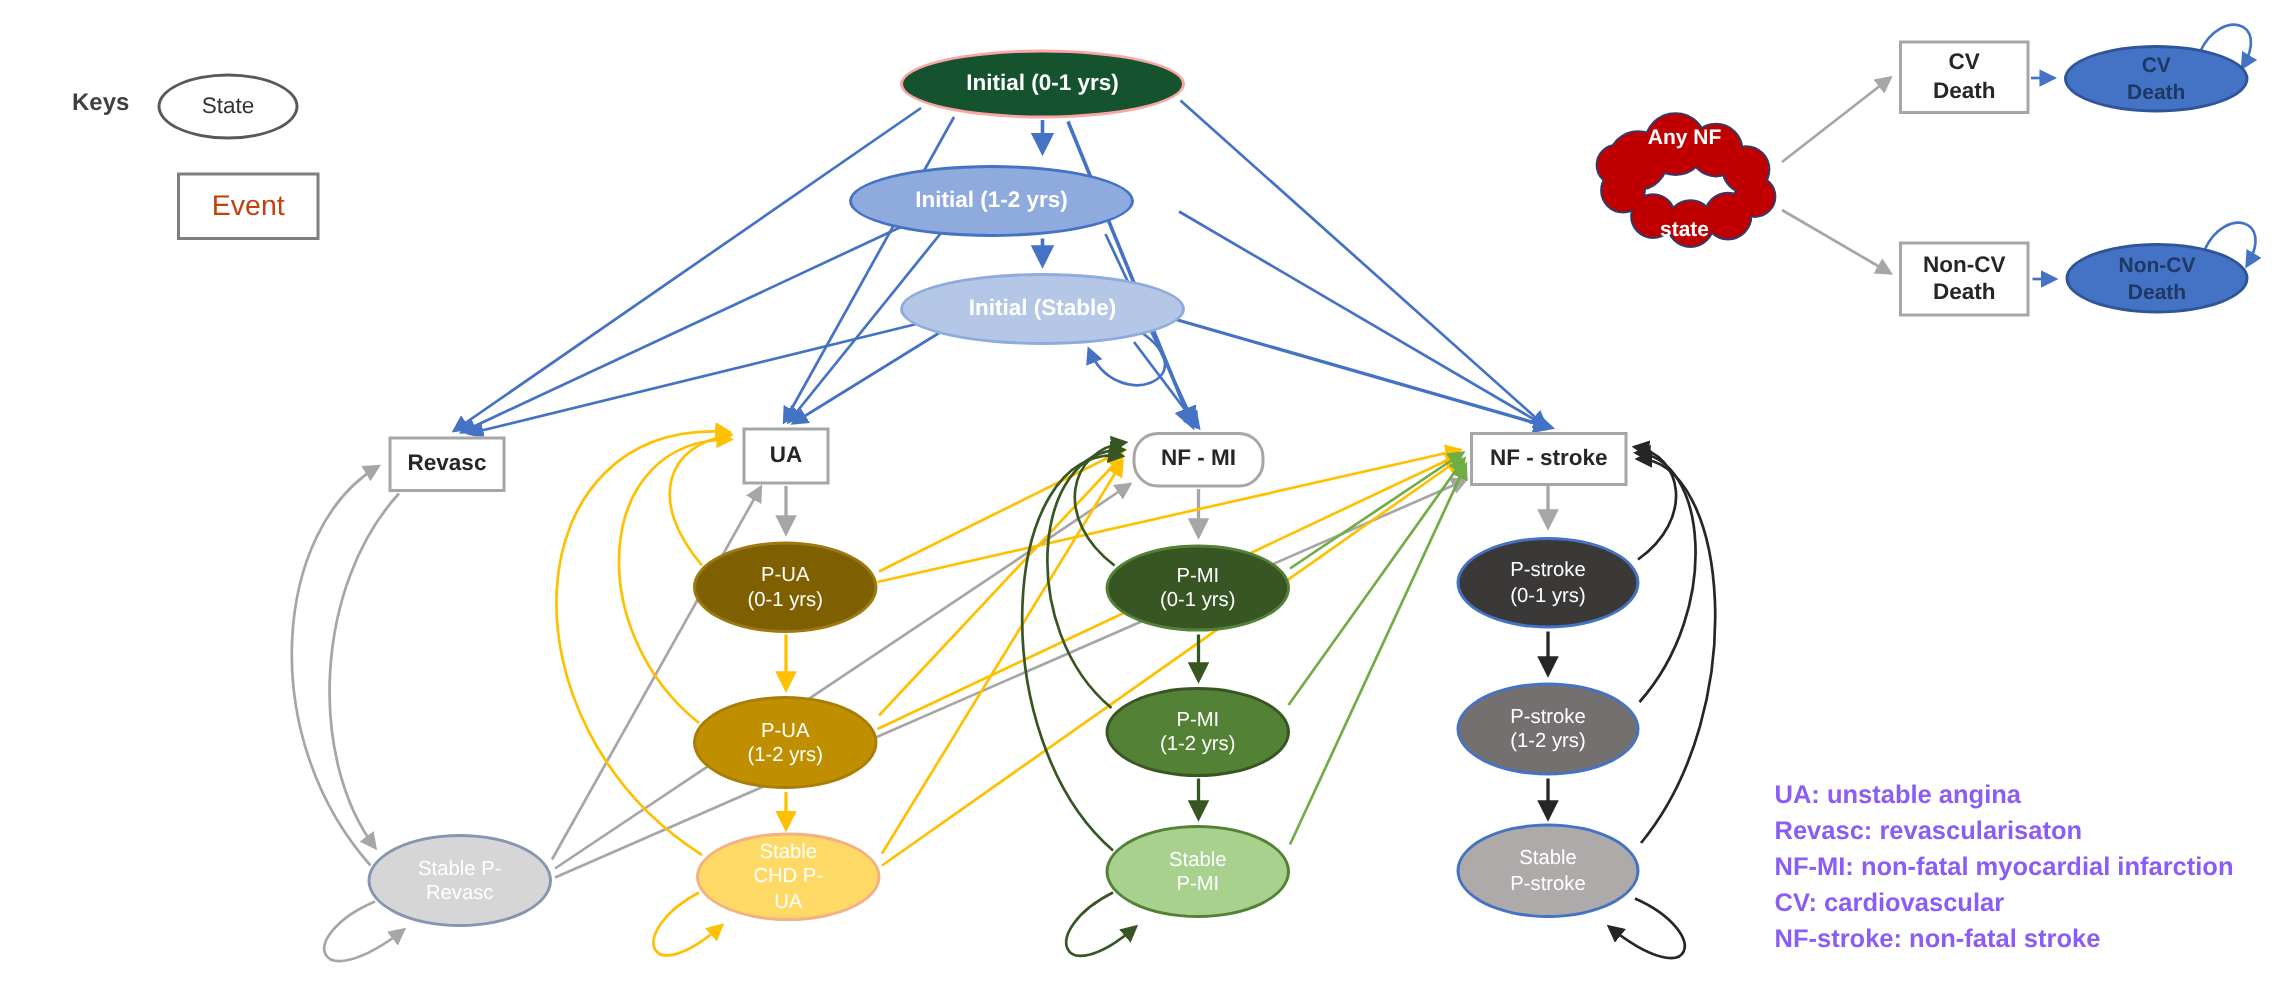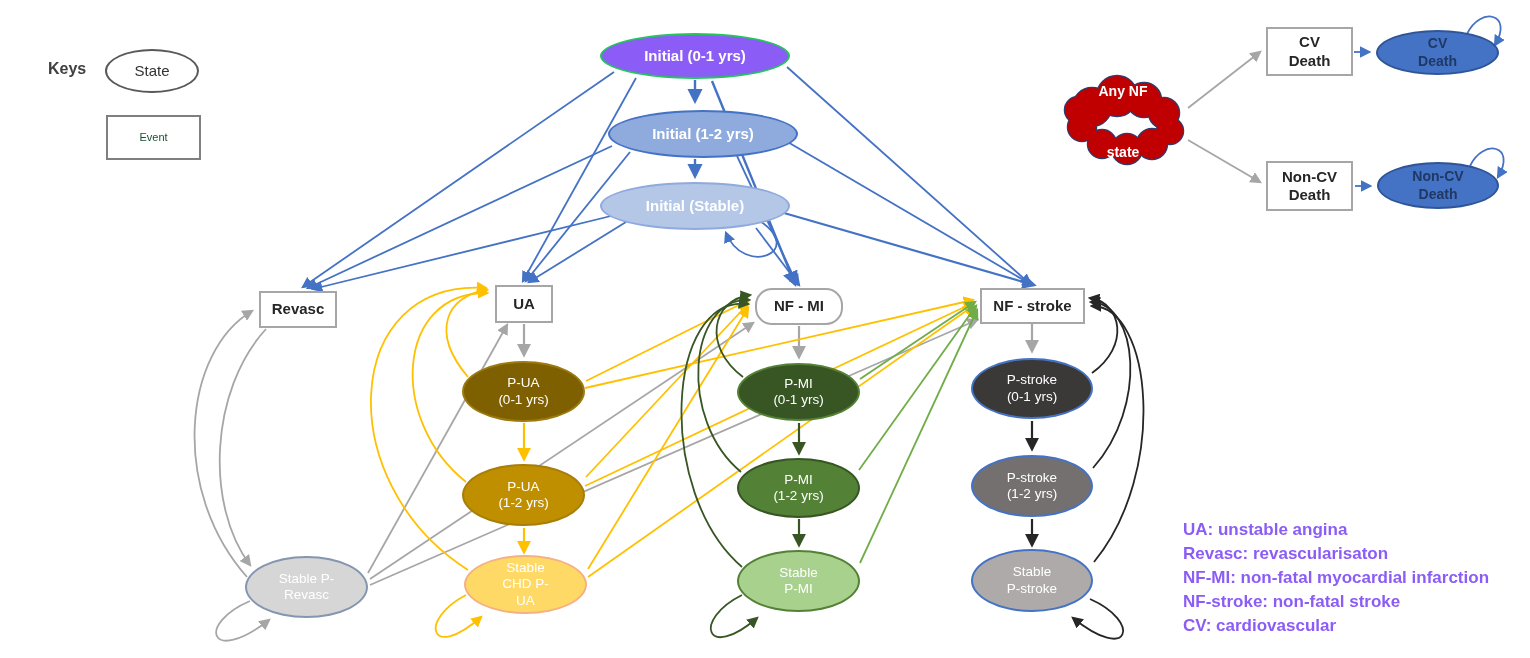--- a/index.html
+++ b/index.html
@@ -3,21 +3,21 @@
 <meta charset="utf-8">
 <style>
   html,body{margin:0;padding:0;background:#fff;}
   .canvas{position:relative;width:1530px;height:658px;background:#fff;overflow:hidden;
           font-family:"Liberation Sans",sans-serif;}
   .arrows{position:absolute;left:0;top:0;}
   .node{position:absolute;display:flex;flex-direction:column;align-items:center;justify-content:center;
         text-align:center;box-sizing:border-box;line-height:1.22;}
   .ellipse{border-radius:50%;}
   .box{background:#fff;border:2px solid #a6a6a6;color:#262626;font-size:15px;font-weight:bold;}
-  .keybox{border:2px solid #7f7f7f;color:#14532d;font-size:11px;}
+  .keybox{border:2px solid #7f7f7f;color:#c2410c;font-size:19px;margin-left:12px;}
   .keyellipse{background:#fff;border:2px solid #595959;color:#333;font-size:15px;}
   .white-text{color:#fff;}
   .sm{font-size:13.5px;}
   .md{font-size:15px;font-weight:bold;}
   .plain-label{position:absolute;color:#404040;font-size:16px;font-weight:bold;}
   .legend{position:absolute;left:1183px;top:518px;color:#8b5cf6;font-size:17px;font-weight:bold;line-height:24px;}
   .cloud-text{position:absolute;left:1056px;top:78px;width:134px;height:88px;display:flex;flex-direction:column;
               align-items:center;justify-content:center;color:#fff;font-size:14px;font-weight:bold;line-height:1.2;gap:44px;}
   .death-ellipse{background:#4472c4;border:2px solid #2e5597;color:#1f3864;font-size:14px;font-weight:bold;}
 </style>
@@ -155,24 +155,24 @@
   </svg>
 
   <div class="plain-label" style="left:12px;top:60px;margin-left:36px;">Keys</div>
   <div class="node ellipse keyellipse" style="left:105px;top:49px;width:94px;height:44px;">
     <span>State</span>
   </div>
   <div class="node keybox" style="left:106px;top:115px;width:95px;height:45px;background:#fff;">
     <span>Event</span>
   </div>
 
-  <div class="node ellipse white-text md" style="left:600px;top:33px;width:190px;height:46px;background:#8b5cf6;border:2px solid #22c55e;">
+  <div class="node ellipse white-text md" style="left:600px;top:33px;width:190px;height:46px;background:#14532d;border:2px solid #fca5a5;">
     <span>Initial (0-1 yrs)</span>
   </div>
-  <div class="node ellipse white-text md" style="left:608px;top:110px;width:190px;height:48px;background:#8faadc;border:2px solid #4472c4;">
+  <div class="node ellipse white-text md" style="left:566px;top:110px;width:190px;height:48px;background:#8faadc;border:2px solid #4472c4;">
     <span>Initial (1-2 yrs)</span>
   </div>
   <div class="node ellipse white-text md" style="left:600px;top:182px;width:190px;height:48px;background:#b4c7e7;border:2px solid #8faadc;">
     <span>Initial (Stable)</span>
   </div>
 
   <div class="node box" style="left:259px;top:291px;width:78px;height:37px;">
     <span>Revasc</span>
   </div>
   <div class="node box" style="left:495px;top:285px;width:58px;height:38px;">
@@ -248,17 +248,17 @@
   </div>
   <div class="node ellipse death-ellipse" style="left:1377px;top:162px;width:122px;height:47px;">
     <span>Non-CV</span>
     <span>Death</span>
   </div>
 
   <div class="legend">
     <div>UA: unstable angina</div>
     <div>Revasc: revascularisaton</div>
     <div>NF-MI: non-fatal myocardial infarction</div>
+    <div>CV: cardiovascular</div>
     <div>NF-stroke:  non-fatal stroke</div>
-    <div>CV: cardiovascular</div>
   </div>
 
 </div>
 
 </body></html>

